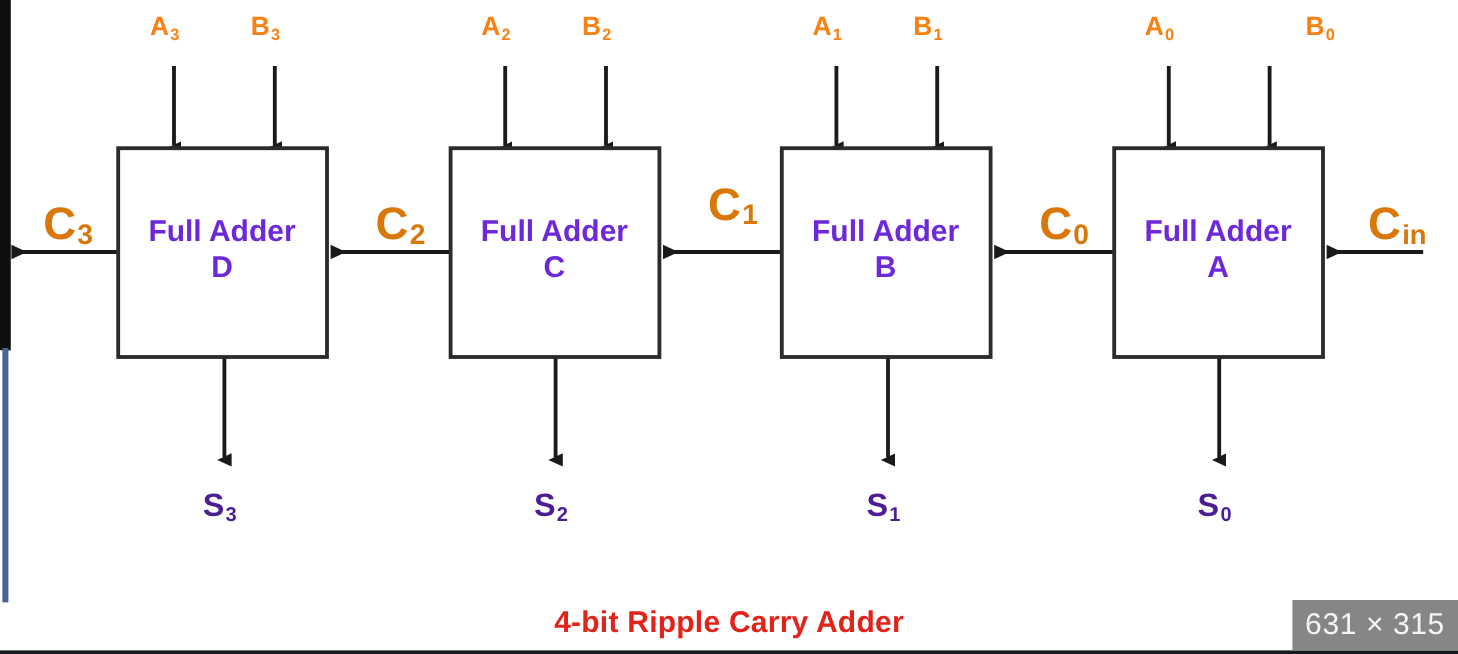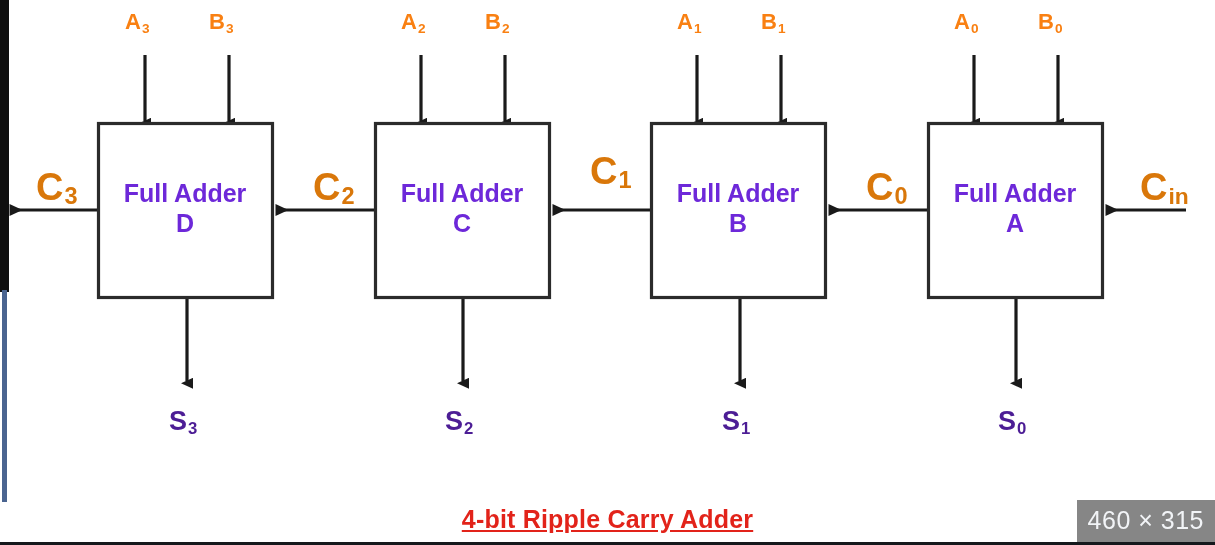--- a/index.html
+++ b/index.html
@@ -22,21 +22,21 @@
   .lbl-ab{color:#f98012;font-size:22px;}
   .lbl-c{color:#d9770a;font-size:38px;}
   .lbl-s{color:#4c1d95;font-size:27px;}
   .lbl sub{font-size:0.62em;font-weight:bold;vertical-align:baseline;position:relative;top:4px;left:1px;}
   .lbl sub.word{font-size:0.60em;letter-spacing:0px;}
 
   .box-text{position:absolute;color:#6d28d9;font-size:25px;font-weight:bold;
             text-align:center;line-height:1.18;white-space:nowrap;}
 
   .title{position:absolute;color:#e2231a;font-size:25px;font-weight:bold;
-         letter-spacing:0.2px;white-space:nowrap;text-decoration:underline;}
+         letter-spacing:0.2px;white-space:nowrap;}
 
   .dim-badge{position:absolute;right:0;bottom:3px;background:#868686;color:#f2f4f7;
              font-size:25px;padding:6px 11px 7px 11px;letter-spacing:0.5px;
              white-space:nowrap;}
 </style>
 </head>
 <body>
 
 <div id="stage">
 
@@ -86,28 +86,28 @@
       <div class="box-text" style="left: 375px; top: 179px; width: 174px;"><span>Full Adder</span><br><span>C</span></div>
       <div class="box-text" style="left: 651px; top: 179px; width: 174px;"><span>Full Adder</span><br><span>B</span></div>
       <div class="box-text" style="left: 928px; top: 179px; width: 174px;"><span>Full Adder</span><br><span>A</span></div>
       <div class="lbl lbl-ab" style="left: 125px; top: 11px;"><span>A</span><sub>3</sub></div>
       <div class="lbl lbl-ab" style="left: 209px; top: 11px;"><span>B</span><sub>3</sub></div>
       <div class="lbl lbl-ab" style="left: 401px; top: 11px;"><span>A</span><sub>2</sub></div>
       <div class="lbl lbl-ab" style="left: 485px; top: 11px;"><span>B</span><sub>2</sub></div>
       <div class="lbl lbl-ab" style="left: 677px; top: 11px;"><span>A</span><sub>1</sub></div>
       <div class="lbl lbl-ab" style="left: 761px; top: 11px;"><span>B</span><sub>1</sub></div>
       <div class="lbl lbl-ab" style="left: 954px; top: 11px;"><span>A</span><sub>0</sub></div>
-      <div class="lbl lbl-ab" style="left: 1038px; top: 11px;"><span>B</span><sub>0</sub></div>
+      <div class="lbl lbl-ab" style="left: 1088px; top: 11px;"><span>B</span><sub>0</sub></div>
       <div class="lbl lbl-c" style="left: 36px; top: 168px;"><span>C</span><sub class="">3</sub></div>
       <div class="lbl lbl-c" style="left: 313px; top: 168px;"><span>C</span><sub class="">2</sub></div>
       <div class="lbl lbl-c" style="left: 590px; top: 152px;"><span>C</span><sub class="">1</sub></div>
       <div class="lbl lbl-c" style="left: 866px; top: 168px;"><span>C</span><sub class="">0</sub></div>
       <div class="lbl lbl-c" style="left: 1140px; top: 168px;"><span>C</span><sub class="word">in</sub></div>
       <div class="lbl lbl-s" style="left: 169px; top: 408px;"><span>S</span><sub>3</sub></div>
       <div class="lbl lbl-s" style="left: 445px; top: 408px;"><span>S</span><sub>2</sub></div>
       <div class="lbl lbl-s" style="left: 722px; top: 408px;"><span>S</span><sub>1</sub></div>
       <div class="lbl lbl-s" style="left: 998px; top: 408px;"><span>S</span><sub>0</sub></div>
     </div>
 
   <div class="title" style="left: 0px; width: 1215px; text-align: center; top: 505px;">4-bit Ripple Carry Adder</div>
 
-  <div class="dim-badge">460 × 315</div>
+  <div class="dim-badge">631 × 315</div>
 </div>
 
 </body></html>

